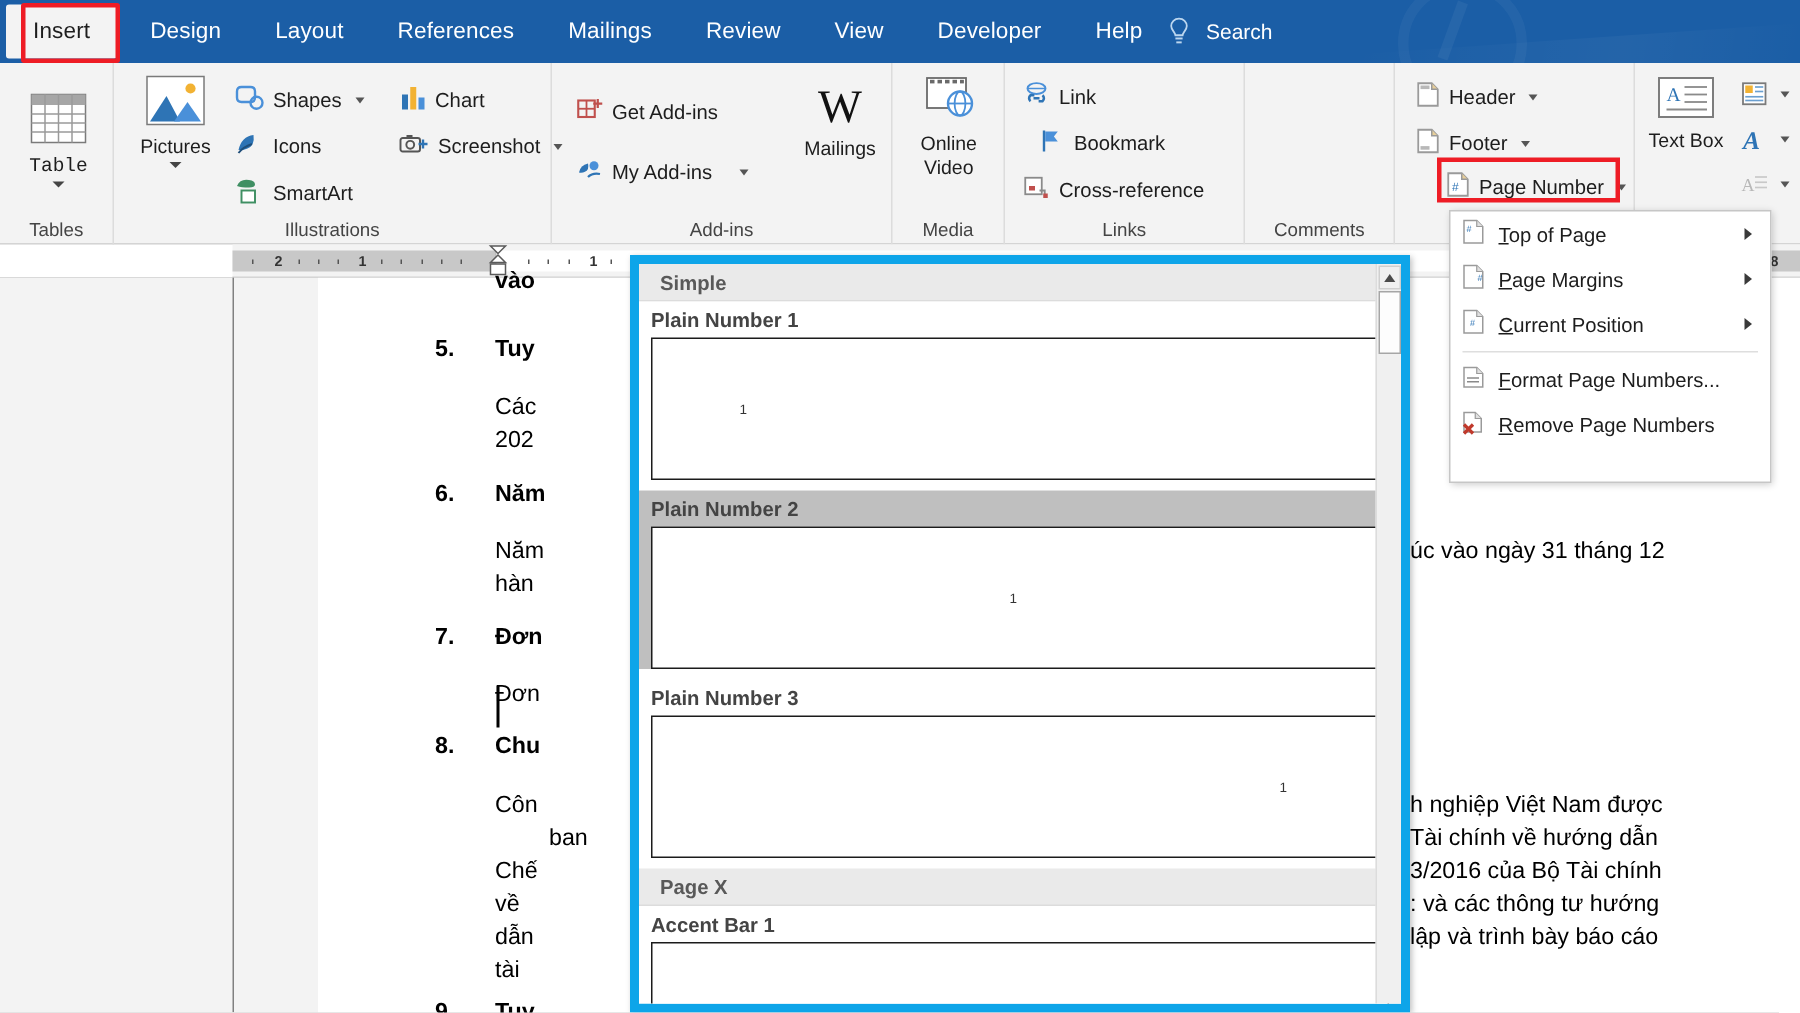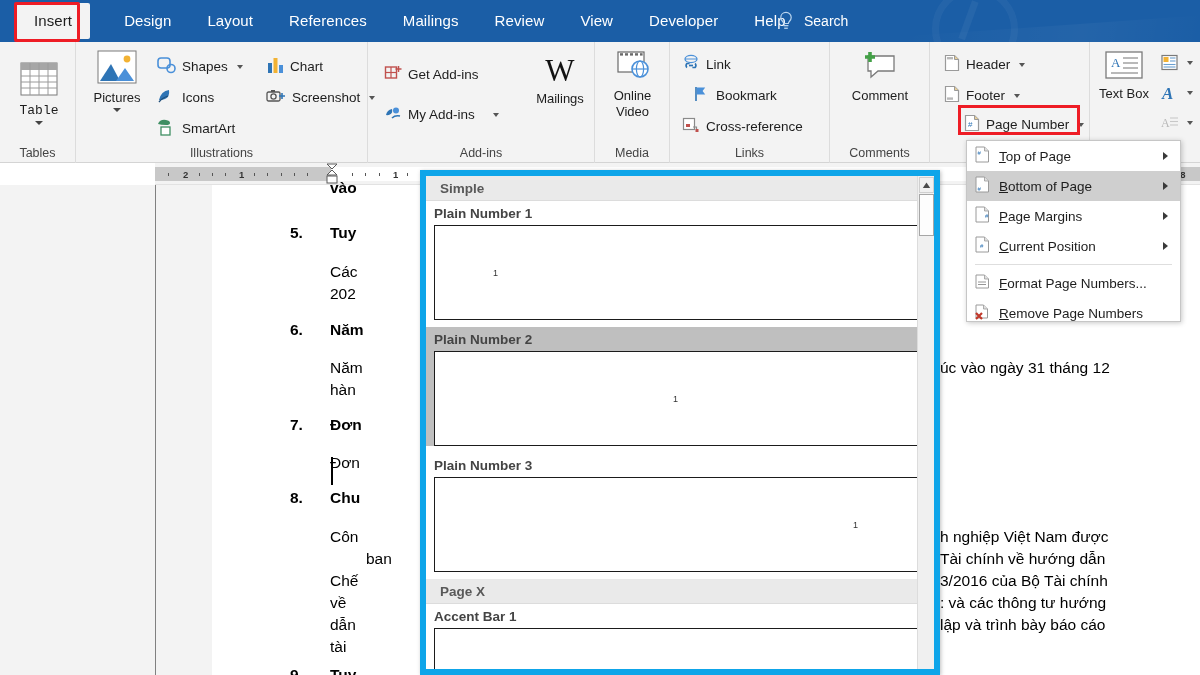--- a/index.html
+++ b/index.html
@@ -39,21 +39,21 @@
   }
   .tab {
     color: #ffffff; font-size: 15px; padding: 0 18px; line-height: 42px;
     white-space: nowrap; letter-spacing: .1px;
   }
   .tab.active {
     background: #f3f3f3; color: #1d1d1d; height: 36px; line-height: 36px;
     margin: 3px 0; border-radius: 2px;
   }
   .tab-wrap-active {
-    position: relative; margin: 0 16px;
+    position: relative; margin: 0 4px;
   }
   .redbox-insert {
     position: absolute; left: 14px; top: 2px; width: 66px; height: 40px;
     border: 3px solid #ee1c25; border-radius: 2px; pointer-events: none;
   }
   .search-area {
     position: absolute; left: 778px; top: 0; height: 42px;
     display: flex; align-items: center; gap: 10px; color: #fff; font-size: 14px;
   }
   .bulb { width: 16px; height: 20px; position: relative; }
@@ -416,29 +416,20 @@
             <rect x="13.5" y="13" width="3" height="3" fill="#c0504d"></rect>
           </svg>
         </span>
         <span>Cross-reference</span>
       </div>
 
       <div class="glabel">Links</div>
     </div>
 
     <div class="grp" style="left:830px; width:100px;">
-      <div class="bigbtn" style="left:16px; top:8px; width:68px;">
-        <span class="ico">
-          <svg width="40" height="32" viewBox="0 0 40 32">
-            <path d="M8 6 h26 v15 h-16 l-7 6 v-6 h-3z" fill="#fff" stroke="#7a7a7a" stroke-width="1.3"></path>
-            <path d="M10 2 v10 M5 7 h10" stroke="#43a047" stroke-width="3.6"></path>
-          </svg>
-        </span>
-        <span class="cap">Comment</span>
-      </div>
       <div class="glabel">Comments</div>
     </div>
 
     <div class="grp" style="left:930px; width:160px;">
       <div class="smallbtn" style="left:14px; top:12px;">
         <span class="ico">
           <svg width="16" height="18" viewBox="0 0 16 18">
             <path d="M1.5 1.5 h9 l4 4 v11 h-13z" fill="#fff" stroke="#9a9a9a" stroke-width="1.2"></path>
             <path d="M10.5 1.5 v4 h4" fill="#e8cf9a" stroke="#9a9a9a" stroke-width="1"></path>
             <rect x="3" y="3" width="6" height="2.4" fill="#b8b8b8"></rect>
@@ -661,31 +652,20 @@
         <svg width="15" height="17" viewBox="0 0 15 17">
           <path d="M1 1 h8.5 l4 4 v11 h-12.5z" fill="#fff" stroke="#9a9a9a" stroke-width="1"></path>
           <path d="M9.5 1 v4 h4" fill="#e0e0e0" stroke="#9a9a9a" stroke-width=".8"></path>
           <text x="2.6" y="8.5" font-size="6" fill="#2e74b5" font-family="'Liberation Sans',sans-serif">#</text>
         </svg>
       </span>
       <span class="mlabel"><u>T</u>op of Page</span>
       <span class="arrow"></span>
     </div>
 
-    <div class="mi sel">
-      <span class="ico">
-        <svg width="15" height="17" viewBox="0 0 15 17">
-          <path d="M1 1 h8.5 l4 4 v11 h-12.5z" fill="#fff" stroke="#9a9a9a" stroke-width="1"></path>
-          <path d="M9.5 1 v4 h4" fill="#e0e0e0" stroke="#9a9a9a" stroke-width=".8"></path>
-          <text x="2.6" y="14.5" font-size="6" fill="#2e74b5" font-family="'Liberation Sans',sans-serif">#</text>
-        </svg>
-      </span>
-      <span class="mlabel"><u>B</u>ottom of Page</span>
-      <span class="arrow"></span>
-    </div>
 
     <div class="mi">
       <span class="ico">
         <svg width="15" height="17" viewBox="0 0 15 17">
           <path d="M1 1 h8.5 l4 4 v11 h-12.5z" fill="#fff" stroke="#9a9a9a" stroke-width="1"></path>
           <path d="M9.5 1 v4 h4" fill="#e0e0e0" stroke="#9a9a9a" stroke-width=".8"></path>
           <text x="10" y="11.5" font-size="6" fill="#2e74b5" font-family="'Liberation Sans',sans-serif">#</text>
         </svg>
       </span>
       <span class="mlabel"><u>P</u>age Margins</span>

